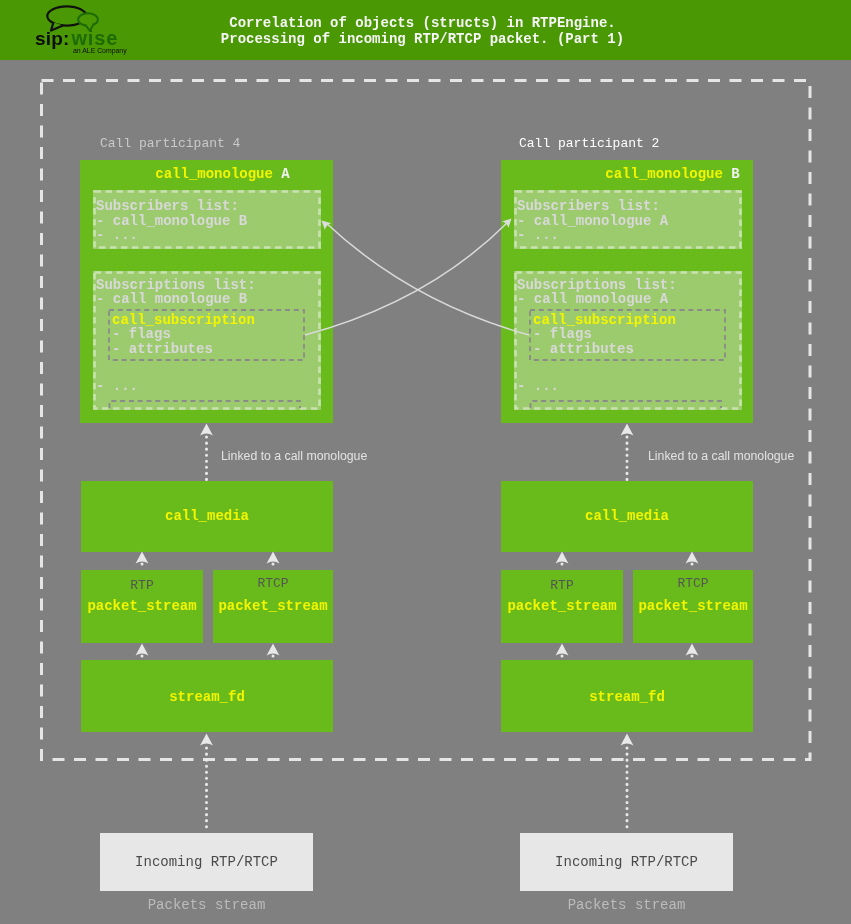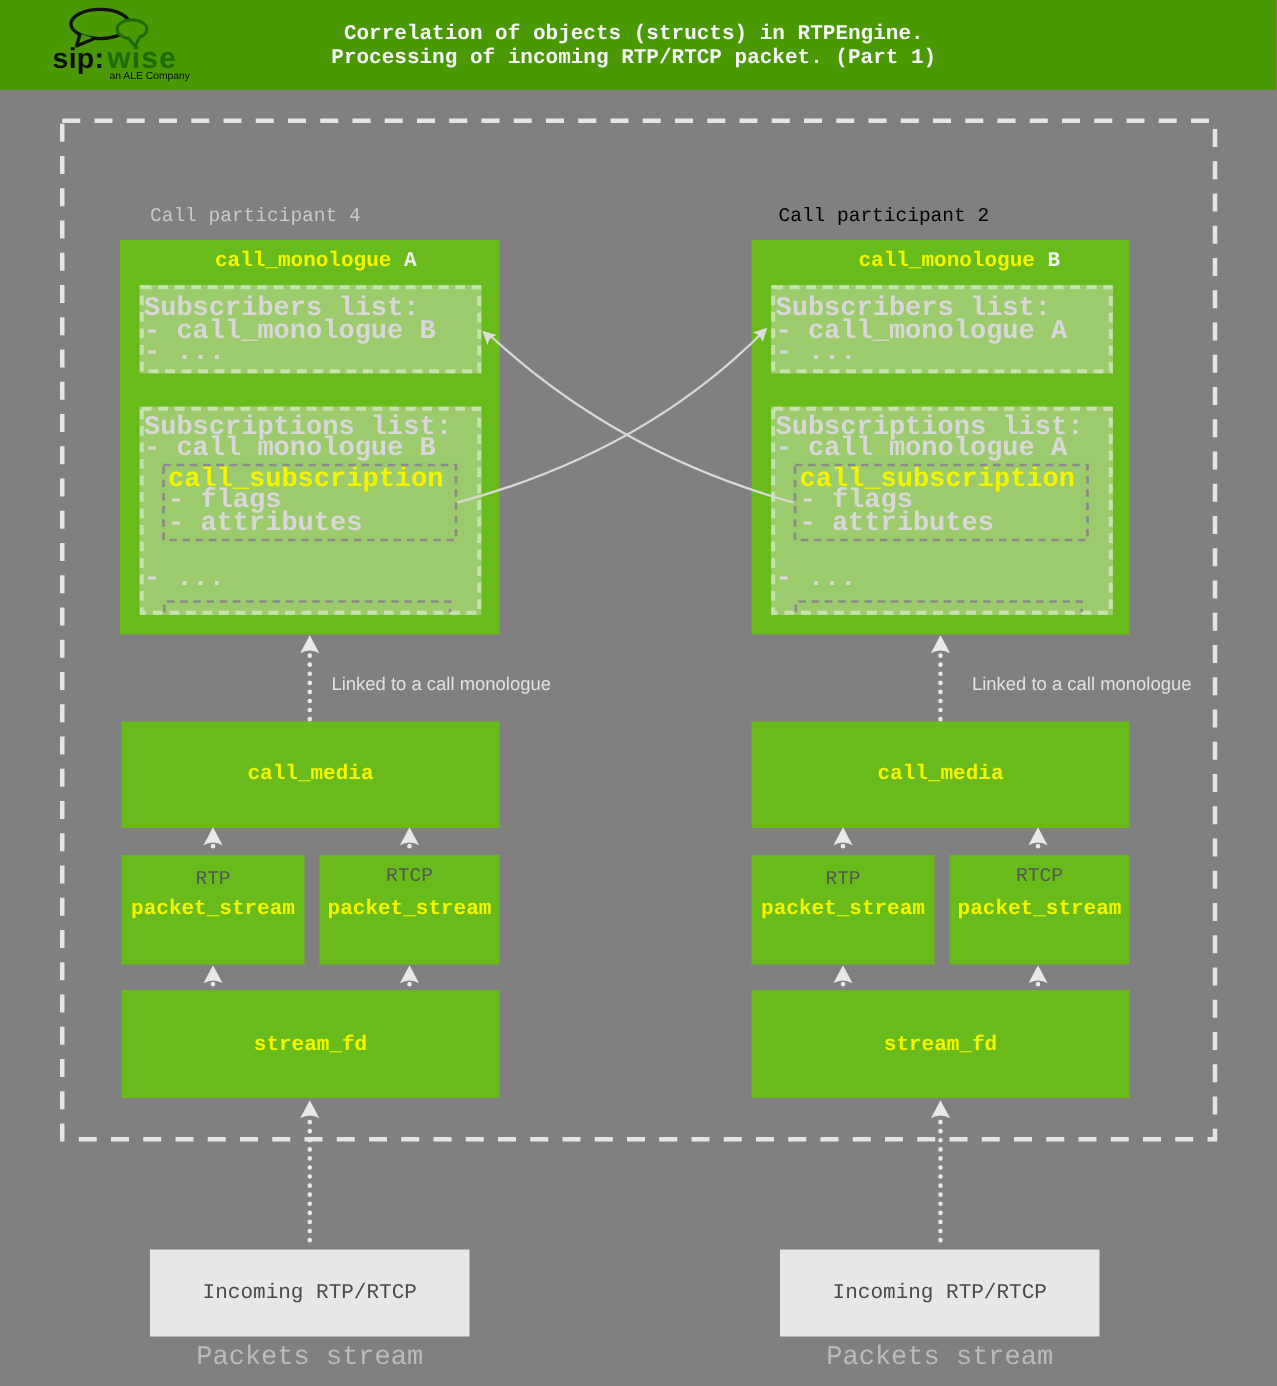--- a/index.html
+++ b/index.html
@@ -5,21 +5,21 @@
   html,body{margin:0;padding:0}
   body{width:851px;height:924px;background:#808080;position:relative;
        font-family:"Liberation Mono",monospace;overflow:hidden}
   .abs{position:absolute}
   .green{background:#69bb1c}
   .lgreen{background:#9ccb6d}
   .yel{color:#f3f500}
   .wt{color:#d8d8d8}
   .b{font-weight:bold}
   .ctr{text-align:center}
-  .t12{font-size:18px;line-height:14.5px}
+  .t12{font-size:14px;line-height:14.5px}
   .t13{font-size:13px;line-height:14.4px}
   .t14{font-size:14px;line-height:15.5px}
 </style>
 </head>
 <body>
 
 <div class="abs" style="left:0;top:0;width:851px;height:60px;background:#4a9804"></div>
 <div class="abs ctr t14 b" style="left:-3px;top:14.5px;width:851px;line-height:16.5px;color:#f6f6f6">Correlation of objects (structs) in RTPEngine.<br>Processing of incoming RTP/RTCP packet. (Part 1)</div>
 <svg class="abs" style="left:28px;top:2px" width="104" height="54" viewBox="0 0 104 54">
   <ellipse cx="38.8" cy="14" rx="19.5" ry="9.7" fill="#4a9804" stroke="#111" stroke-width="2.2"></ellipse>
@@ -27,26 +27,26 @@
   <path d="M25.5 20.3 L23 28.6 L35 23.6" fill="none" stroke="#111" stroke-width="2.2" stroke-linejoin="round"></path>
   <ellipse cx="60" cy="17.5" rx="9.9" ry="6.3" fill="#4a9804" stroke="#1e6a05" stroke-width="2"></ellipse>
   <path d="M57 22.6 L62 28.8 L65.8 21.6 Z" fill="#4a9804"></path>
   <path d="M57 22.6 L62 28.8 L65.8 21.6" fill="none" stroke="#1e6a05" stroke-width="2" stroke-linejoin="round"></path>
   <text x="7" y="43" font-family="Liberation Sans,sans-serif" font-weight="bold" font-size="19px" fill="#0d0d0d" letter-spacing="0.2">sip:</text>
   <text x="43.5" y="43" font-family="Liberation Sans,sans-serif" font-weight="bold" font-size="20px" fill="#1e6a05" letter-spacing="0.8">wise</text>
   <text x="45" y="50.8" font-family="Liberation Sans,sans-serif" font-size="6.9px" fill="#0d0d0d">an ALE Company</text>
 </svg>
 
 <div class="abs t13" style="left:100px;top:137.4px;color:#c9c9c9">Call participant 4</div>
-<div class="abs t13" style="left:519px;top:137.4px;color:#000000">Call participant 2</div>
+<div class="abs t13" style="left:519px;top:137.4px;color:#ffffff">Call participant 2</div>
 
 <div class="abs green" style="left:80px;top:160px;width:253px;height:263px"></div>
 <div class="abs green" style="left:501px;top:160px;width:252px;height:263px"></div>
-<div class="abs ctr t14 b" style="left:84px;top:167px;width:253px"><span class="yel">call_monologue</span><span style="color:#f0f0f0"> A</span></div>
-<div class="abs ctr t14 b" style="left:487px;top:167px;width:305px"><span class="yel">call_monologue</span><span style="color:#f0f0f0"> B</span></div>
+<div class="abs ctr t14 b" style="left:96px;top:167px;width:253px"><span class="yel">call_monologue</span><span style="color:#f0f0f0"> A</span></div>
+<div class="abs ctr t14 b" style="left:520px;top:167px;width:305px"><span class="yel">call_monologue</span><span style="color:#f0f0f0"> B</span></div>
 
 <div class="abs lgreen" style="left:93px;top:190px;width:228px;height:59px"></div>
 <div class="abs lgreen" style="left:514px;top:190px;width:228px;height:59px"></div>
 <div class="abs lgreen" style="left:93px;top:271px;width:228px;height:139px"></div>
 <div class="abs lgreen" style="left:514px;top:271px;width:228px;height:139px"></div>
 
 <div class="abs t12 b wt" style="left:96px;top:199.2px">Subscribers list:<br>- call_monologue B<br>- ...</div>
 <div class="abs t12 b wt" style="left:517px;top:199.2px">Subscribers list:<br>- call_monologue A<br>- ...</div>
 
 <div class="abs t12 b wt" style="left:96px;top:277.9px">Subscriptions list:<br>- call monologue B</div>

